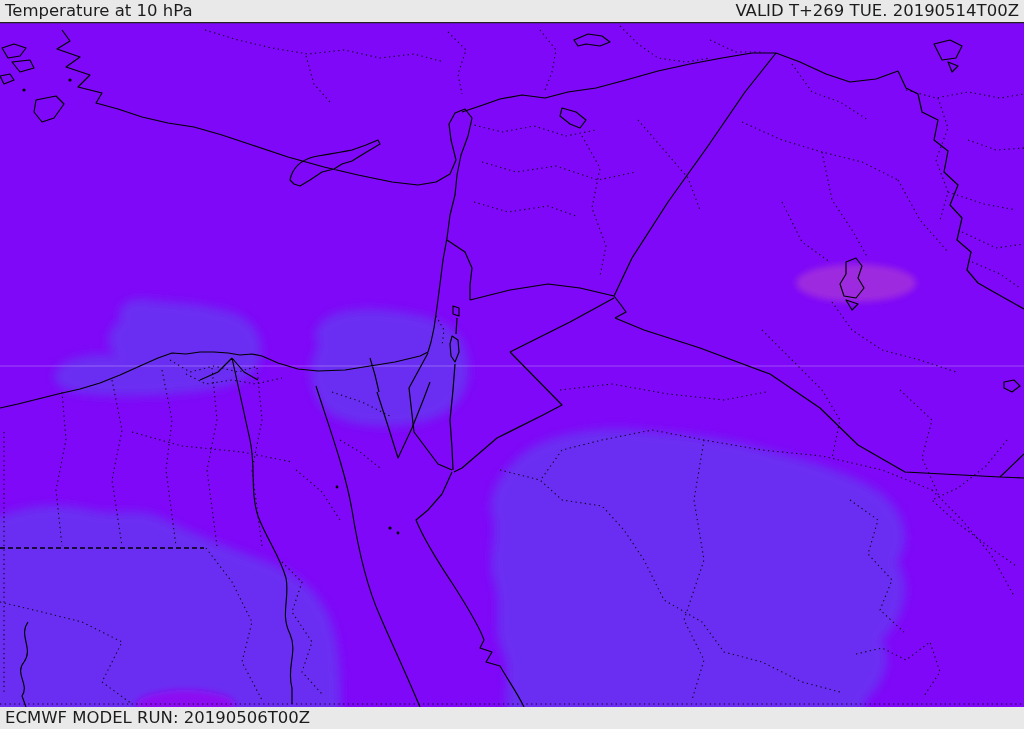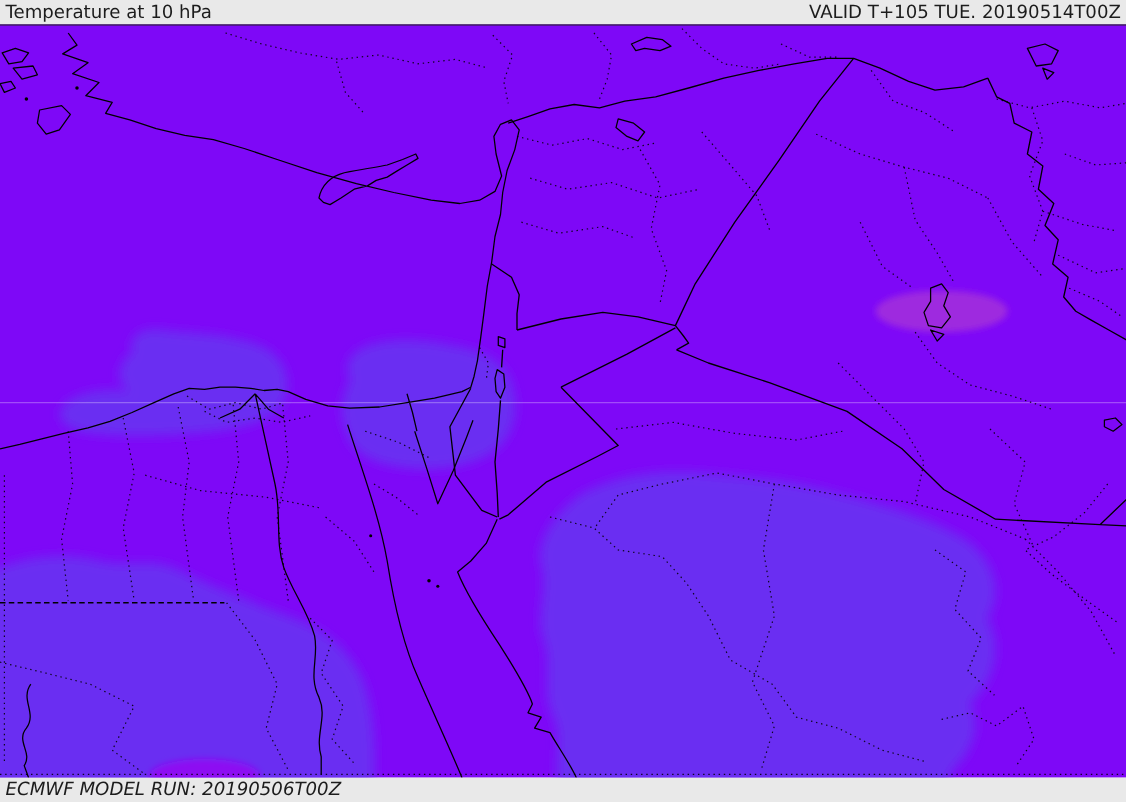--- a/index.html
+++ b/index.html
@@ -8,32 +8,32 @@
     font-family:"DejaVu Sans","Liberation Sans",sans-serif;
     background:#e9e9e9;
   }
   .bar{
     position:absolute;left:0;width:1024px;height:22px;
     display:flex;justify-content:space-between;align-items:center;
     box-sizing:border-box;padding:0 5px;
     font-size:16.5px;line-height:22px;white-space:nowrap;
   }
   .bar.top{top:0;}
-  .bar.bottom{top:707px;font-style:italic;}
+  .bar.bottom{top:707px;}
   .map-wrap{position:absolute;top:22px;left:0;width:1024px;height:685px;}
   svg{display:block;}
 </style>
 </head>
 <body>
 
 <div class="screen">
 
   <div class="bar top" style="background: rgb(233, 233, 233); color: rgb(28, 28, 28);">
     <span>Temperature at 10 hPa</span>
-    <span>VALID T+105 TUE. 20190514T00Z</span>
+    <span>VALID T+269 TUE. 20190514T00Z</span>
   </div>
 
   <div class="map-wrap">
     <svg width="1024" height="685" viewBox="0 22 1024 685">
       <defs>
         <filter id="soft5" x="-20%" y="-20%" width="140%" height="140%">
           <feGaussianBlur stdDeviation="5"></feGaussianBlur>
         </filter>
         <filter id="soft3" x="-40%" y="-40%" width="180%" height="180%">
           <feGaussianBlur stdDeviation="3"></feGaussianBlur>

